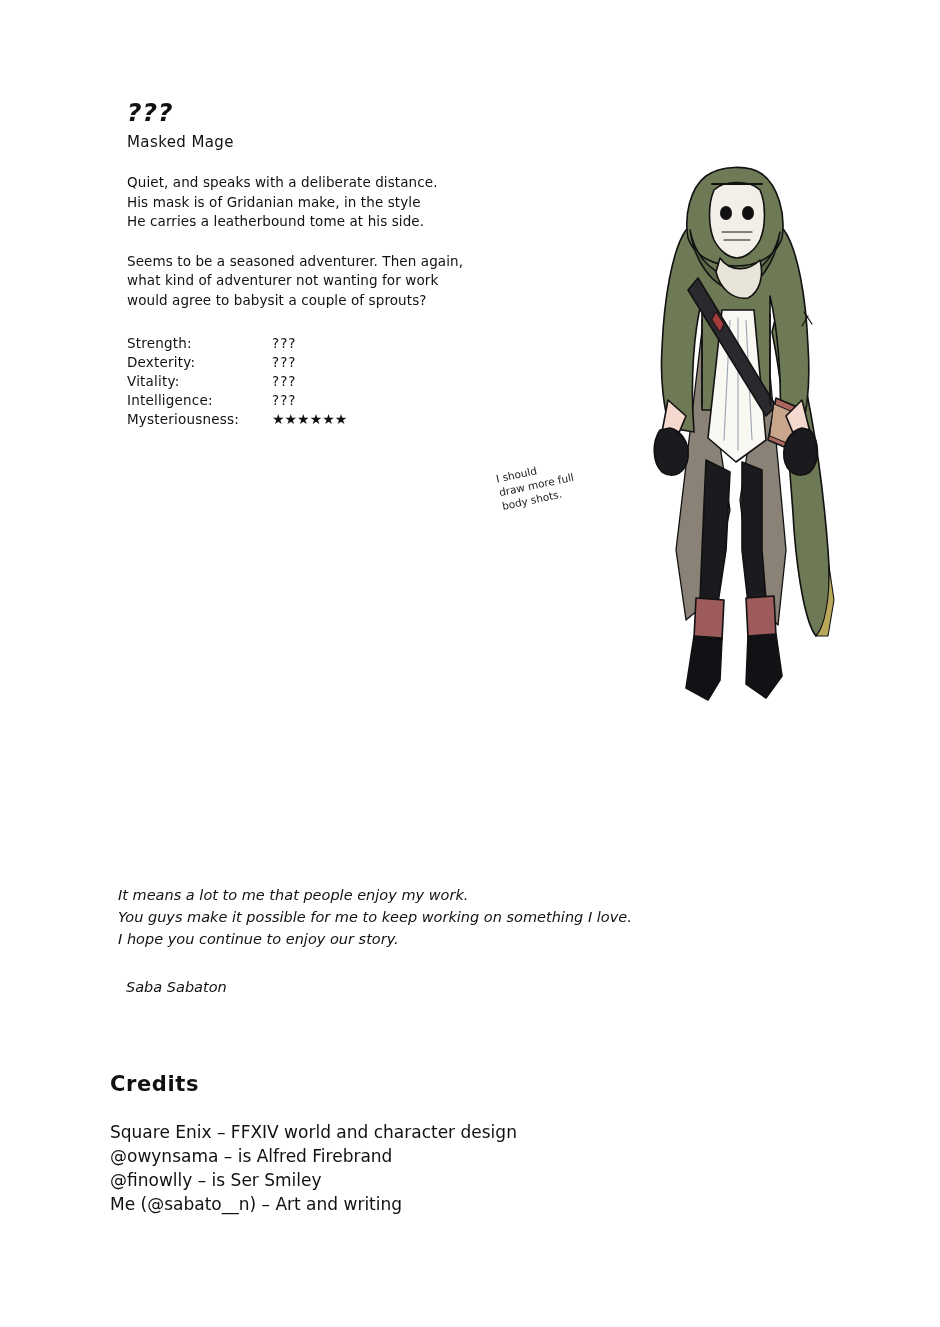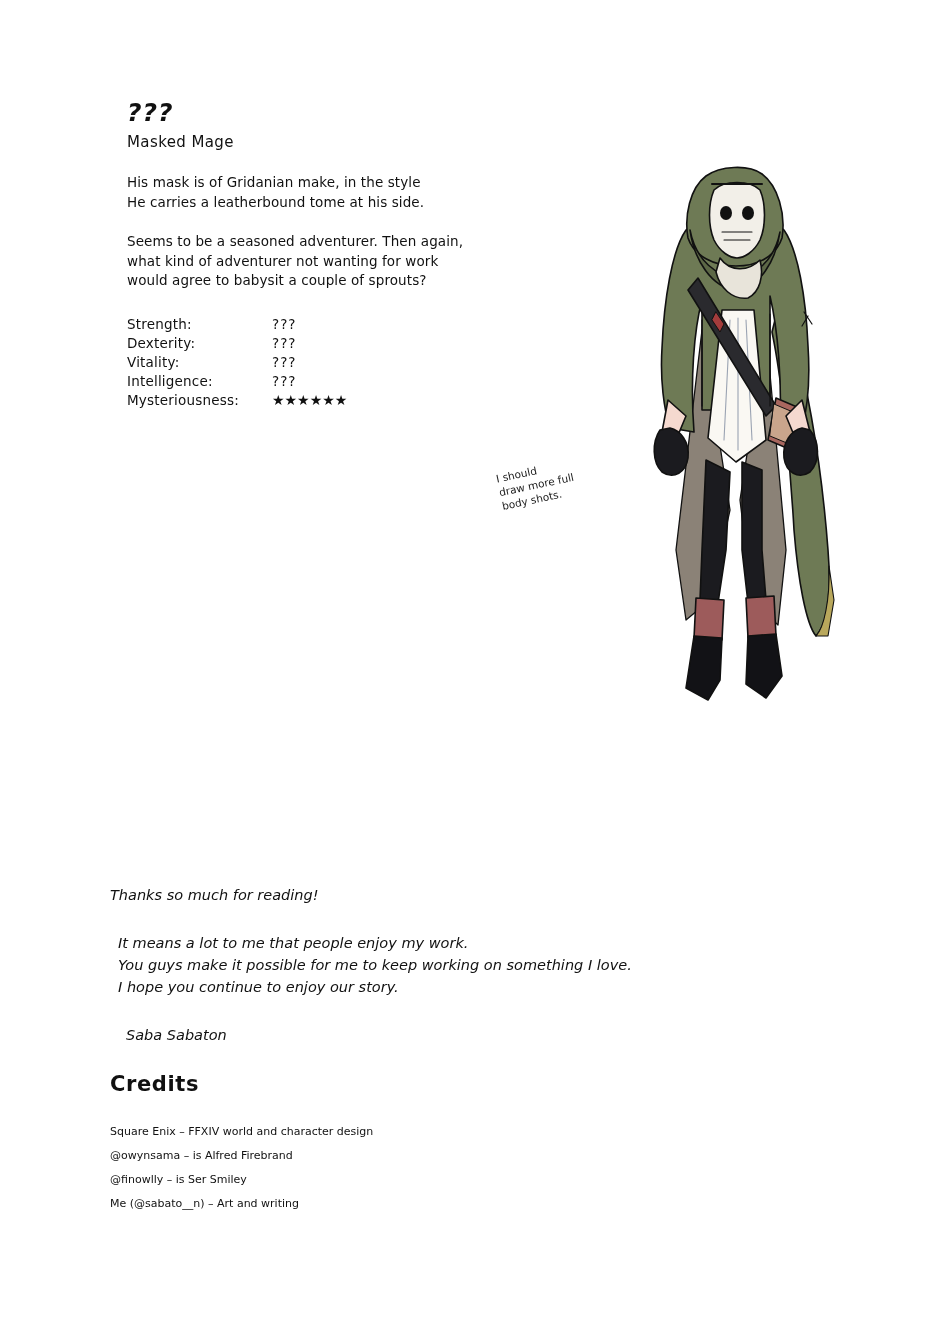--- a/index.html
+++ b/index.html
@@ -116,21 +116,21 @@
     left: 110px;
     top: 1072px;
     width: 700px;
   }
   .credits-title {
     font-size: 21px;
     margin: 0 0 24px 0;
     letter-spacing: 0.6px;
   }
   .credits-list {
-    font-size: 11px;
+    font-size: 17px;
     line-height: 24px;
   }
   .credits-list div {
     white-space: nowrap;
   }
 
   
   .illustration {
     position: absolute;
     left: 590px;
@@ -145,20 +145,21 @@
 </head>
 <body>
 
 <div class="page">
 
   <div class="char-block">
     <h1 class="char-name">???</h1>
     <div class="char-role">Masked Mage</div>
 
     <div class="char-para">
+      <div>Quiet, and speaks with a deliberate distance.</div>
       <div>His mask is of Gridanian make, in the style</div>
       <div>He carries a leatherbound tome at his side.</div>
     </div>
 
     <div class="char-para">
       <div>Seems to be a seasoned adventurer. Then again,</div>
       <div>what kind of adventurer not wanting for work</div>
       <div>would agree to babysit a couple of sprouts?</div>
     </div>
 
@@ -245,21 +246,20 @@
     </svg>
   </div>
 
   <div class="note">
     <div>I should</div>
     <div>draw more full</div>
     <div>body shots.</div>
   </div>
 
   <div class="closing">
-    <p class="thanks">Thanks so much for reading!</p>
     <div class="body-lines">
       <div>It means a lot to me that people enjoy my work.</div>
       <div>You guys make it possible for me to keep working on something I love.</div>
       <div>I hope you continue to enjoy our story.</div>
     </div>
     <p class="signature">Saba Sabaton</p>
   </div>
 
   <div class="credits">
     <h2 class="credits-title">Credits</h2>

